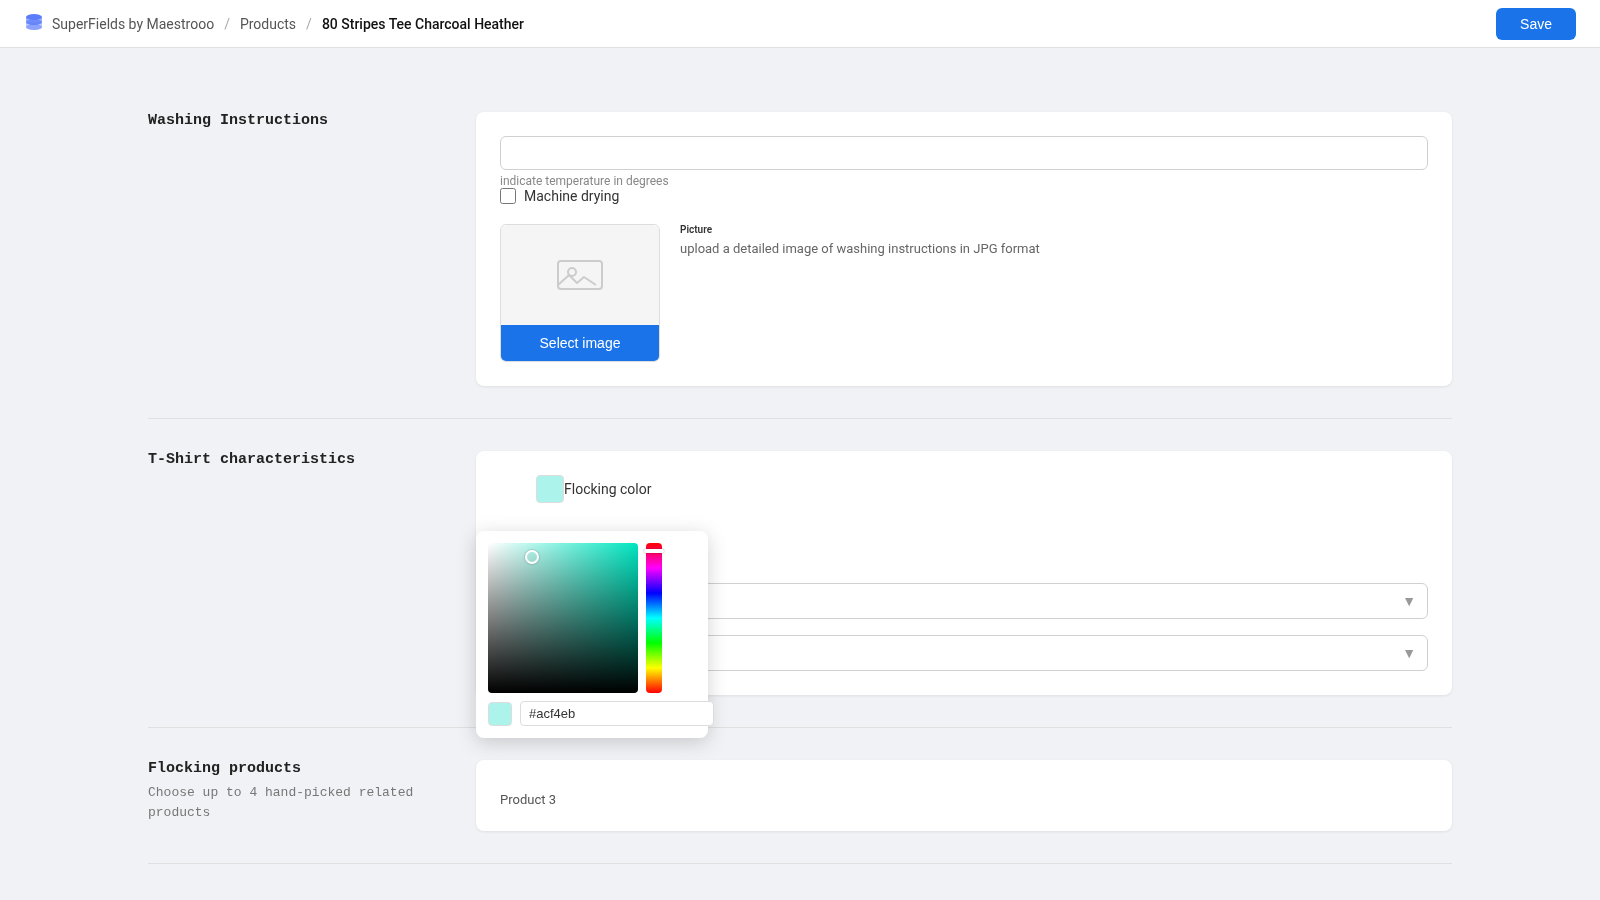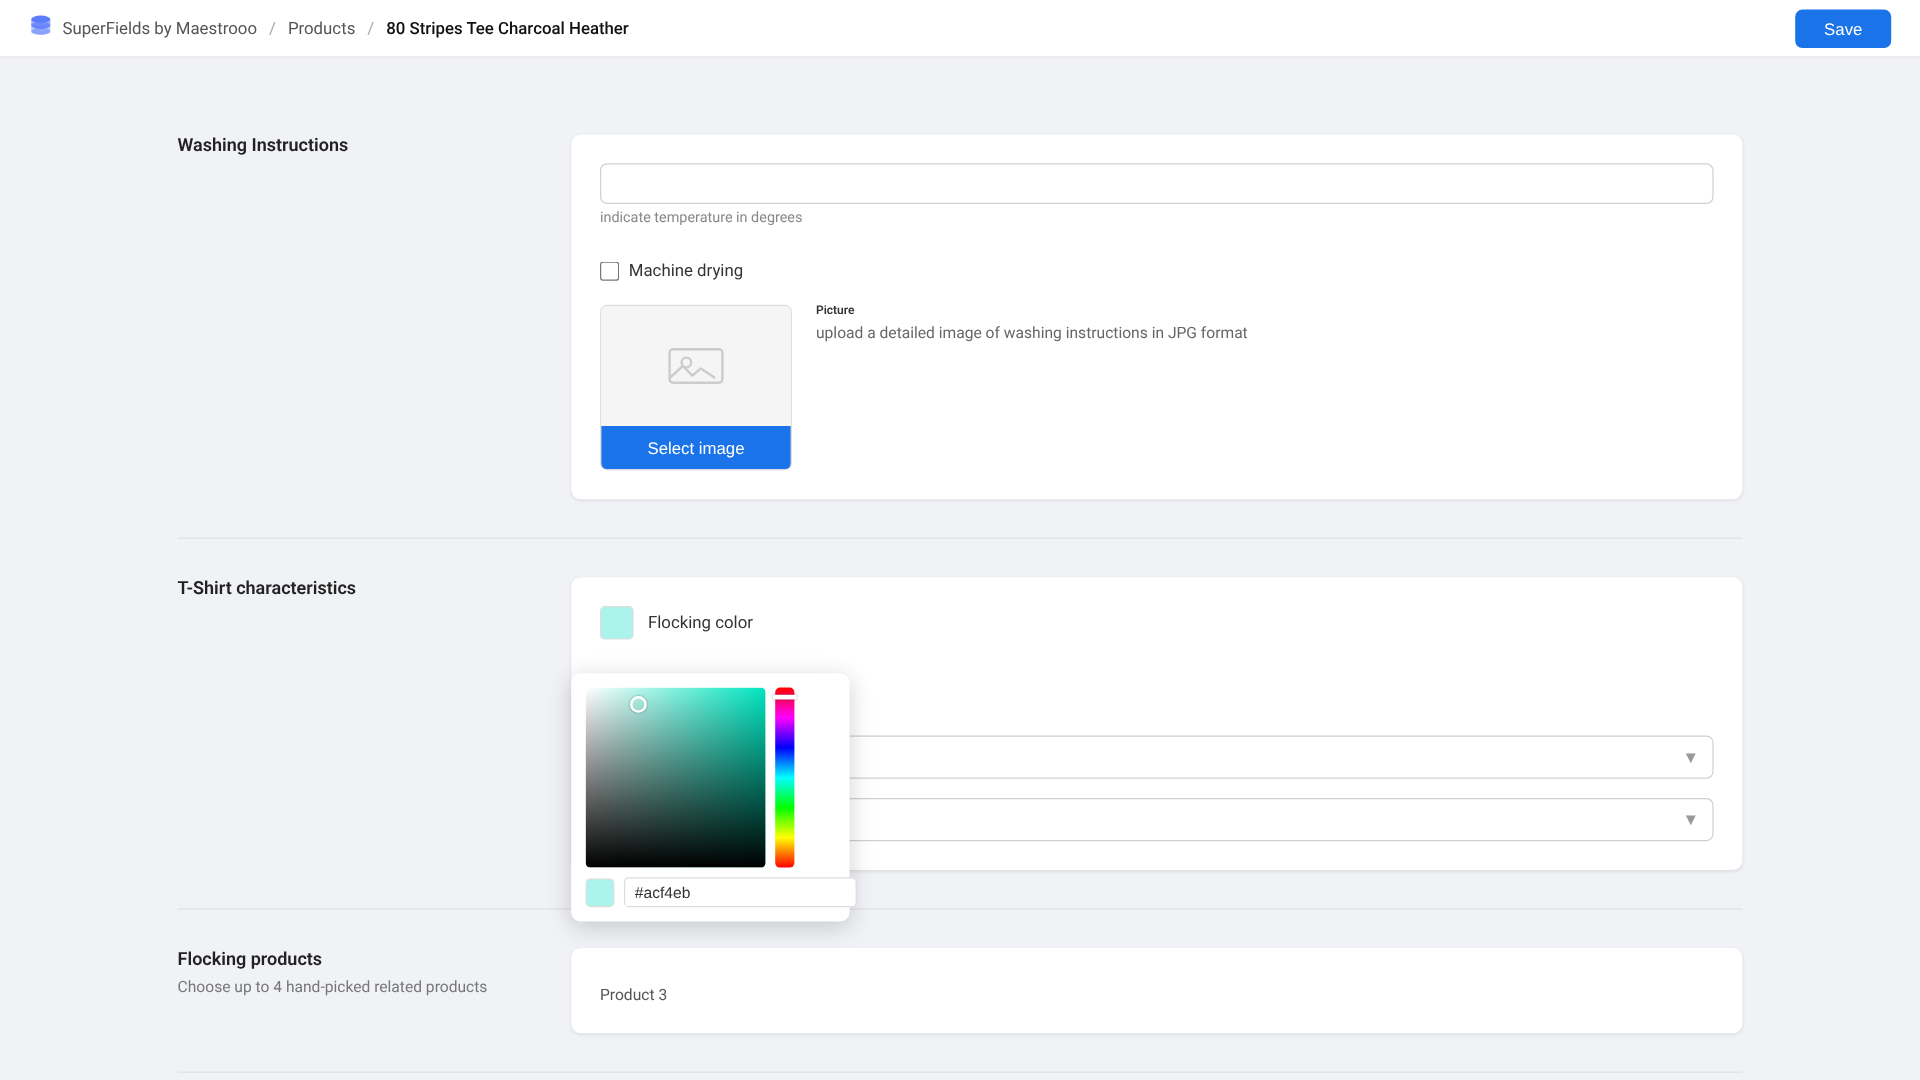--- a/index.html
+++ b/index.html
@@ -69,20 +69,21 @@
     .section-row {
       display: flex;
       align-items: flex-start;
       gap: 48px;
       padding: 32px 0;
       border-bottom: 1px solid #e0e0e0;
     }
     .section-label-col {
       width: 280px;
       flex-shrink: 0;
+      font-family: Liberation Mono, monospace;
     }
     .section-label {
       font-size: 15px;
       font-weight: 600;
       color: #222;
     }
     .section-sublabel {
       font-size: 13px;
       color: #777;
       margin-top: 6px;
@@ -119,21 +120,21 @@
       color: #333;
       outline: none;
       background: #fff;
     }
 
     
     .checkbox-row {
       display: flex;
       align-items: flex-end;
       gap: 8px;
-      margin-top: 30px;
+      margin-top: 0;
     }
     .checkbox-row input[type="checkbox"] {
       width: 16px;
       height: 16px;
       cursor: pointer;
       border: 1.5px solid #bbb;
       border-radius: 3px;
     }
     .checkbox-label {
       font-size: 14px;
@@ -188,21 +189,21 @@
     }
     .image-upload-desc {
       font-size: 13px;
       color: #666;
     }
 
     
     .color-field-row {
       display: flex;
       align-items: center;
-      gap: 12px;
+      margin-left: 36px;
     }
     .color-swatch {
       width: 28px;
       height: 28px;
       border-radius: 4px;
       border: 1px solid #ddd;
       flex-shrink: 0;
       cursor: pointer;
     }
     .color-field-label {

